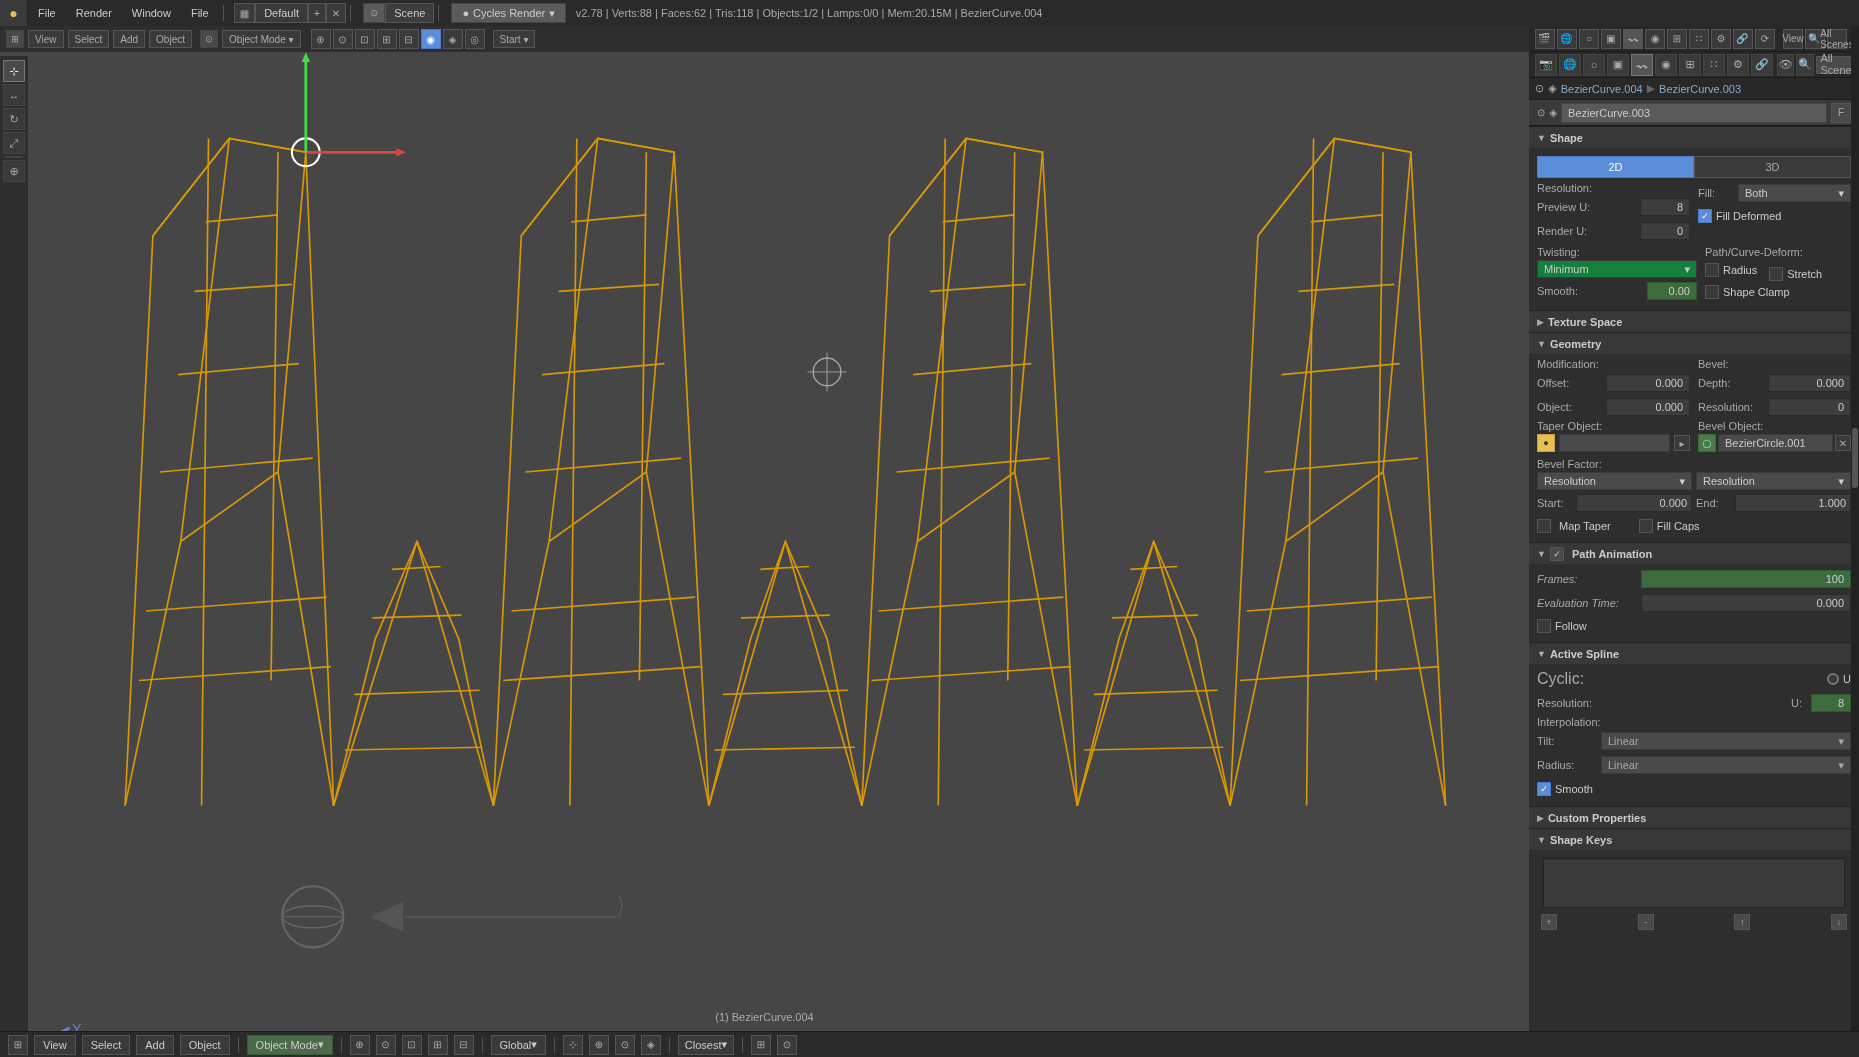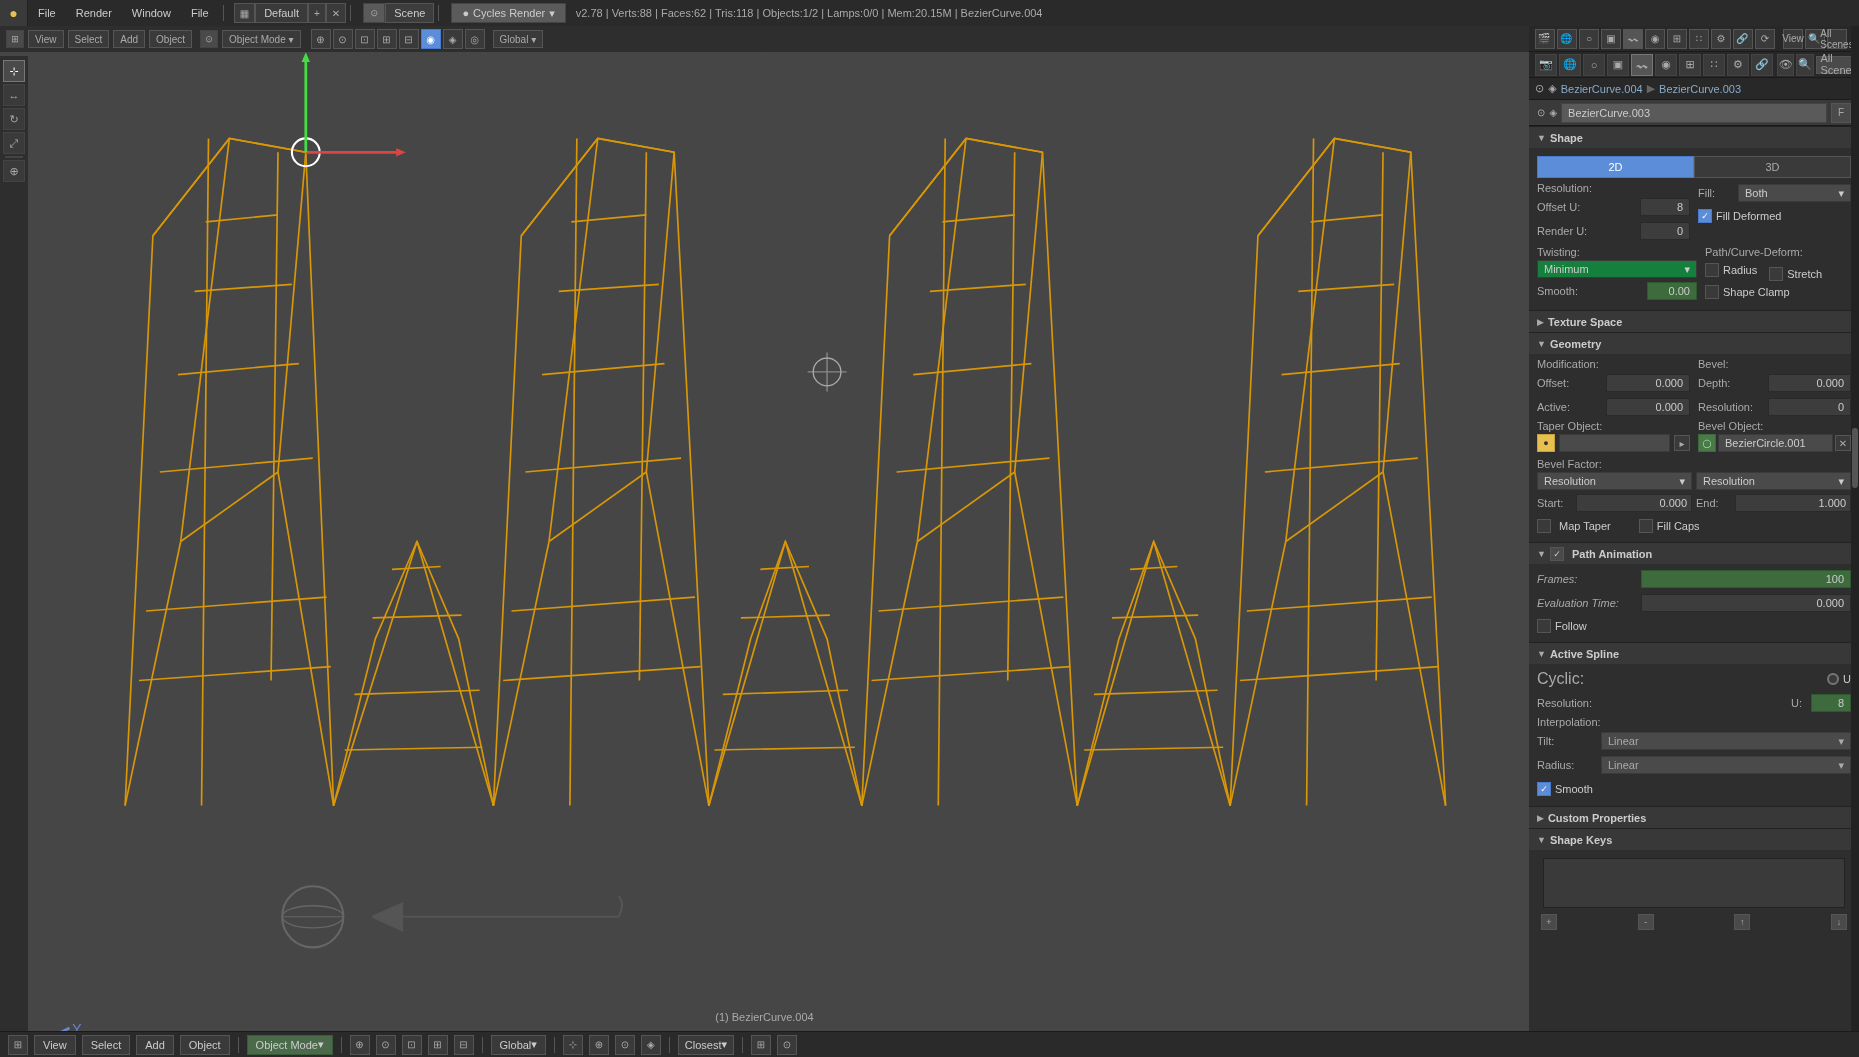--- a/index.html
+++ b/index.html
@@ -952,21 +952,21 @@
     <div class="view-icons">
       <div class="view-icon">⊕</div>
       <div class="view-icon">⊙</div>
       <div class="view-icon">⊡</div>
       <div class="view-icon">⊞</div>
       <div class="view-icon">⊟</div>
       <div class="view-icon active">◉</div>
       <div class="view-icon">◈</div>
       <div class="view-icon">◎</div>
     </div>
-    <div class="vp-header-btn" style="margin-left:4px;">Global ▾</div>
+    <div class="vp-header-btn" style="margin-left:4px;">Start ▾</div>
   </div>
 
   <div id="viewport-toolbar-left">
     <div class="toolbar-icon active">⊹</div>
     <div class="toolbar-icon">↔</div>
     <div class="toolbar-icon">↻</div>
     <div class="toolbar-icon">⤢</div>
     <div class="toolbar-icon" style="height:2px; background:#444; width:18px;"></div>
     <div class="toolbar-icon">⊕</div>
   </div>
@@ -1208,21 +1208,21 @@
 
     <div class="toggle-row-2d3d">
       <div class="toggle-2d">2D</div>
       <div class="toggle-3d">3D</div>
     </div>
 
     <div style="display:flex; gap:8px; margin-bottom:2px;">
       <div style="flex:1;">
         <div style="color:#aaa; font-size:11px; margin-bottom:2px;">Resolution:</div>
         <div class="res-row">
-          <span class="res-label">Offset U:</span>
+          <span class="res-label">Preview U:</span>
           <div class="res-val green-number">8</div>
         </div>
         <div class="res-row">
           <span class="res-label">Render U:</span>
           <div class="res-val" style="background:#3d3d3d; border-color:#2a2a2a;">0</div>
         </div>
       </div>
       <div style="flex:1;">
         <div class="fill-row">
           <span class="fill-label">Fill:</span>
@@ -1283,21 +1283,21 @@
 
     <div style="display:flex; gap:8px; margin-bottom:2px;">
 
       <div style="flex:1;">
         <div style="color:#aaa; font-size:11px; margin-bottom:2px;">Modification:</div>
         <div class="geo-row">
           <span class="geo-label">Offset:</span>
           <div class="geo-number green-number">0.000</div>
         </div>
         <div class="geo-row">
-          <span class="geo-label">Active:</span>
+          <span class="geo-label">Object:</span>
           <div class="geo-number green-number">0.000</div>
         </div>
         <div style="color:#aaa; font-size:11px; margin-top:2px;">Taper Object:</div>
         <div class="obj-ref-row">
           <div class="obj-ref-icon">●</div>
           <div class="obj-ref-input"></div>
           <div class="obj-ref-arrow">▸</div>
         </div>
       </div>
 

